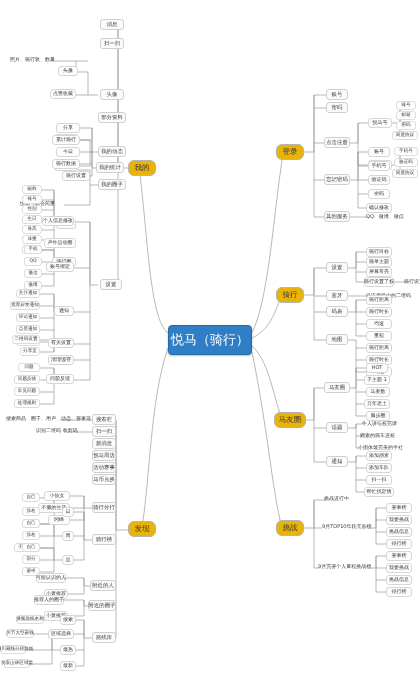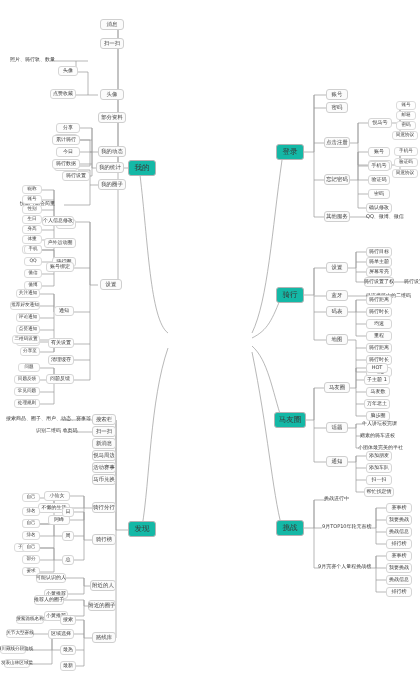--- a/index.html
+++ b/index.html
@@ -8,21 +8,21 @@
   #map{position:absolute;left:0;top:0;width:420px;height:679px;}
   svg.links{position:absolute;left:0;top:0;width:420px;height:679px;pointer-events:none;}
   .node{position:absolute;box-sizing:border-box;background:#f7f7f7;
         border:1px solid #bdbdbd;border-radius:3px;color:#3a3a3a;
         display:flex;align-items:center;justify-content:center;
         text-align:center;line-height:1.05;white-space:nowrap;
         letter-spacing:0px;}
   .lvl0{background:#2f7fc6;border:1px solid #2569a8;color:#ffffff;
         font-size:13px;border-radius:4px;box-shadow:0 1px 2px rgba(0,0,0,.25);
         padding:0 6px;}
-  .lvl1{font-size:7.5px;background:#14b8a6;border-color:#b4b4b4;padding:0 3px;}
+  .lvl1{font-size:7.5px;background:#eab308;border-color:#b4b4b4;padding:0 3px;border-radius:6px;}
   .lvl2{font-size:5.4px;background:#fbfbfb;border-color:#cfcfcf;padding:0 2px;}
   .lvl3{font-size:5px;background:#fdfdfd;border-color:#d6d6d6;padding:0 2px;}
   .lvl4{font-size:4.6px;background:#fefefe;border-color:#dcdcdc;padding:0 1px;}
   .plain{border:none;background:transparent;font-size:5px;color:#3a3a3a;
          padding:0;white-space:nowrap;}
 </style>
 </head>
 <body>
 
 <div id="map">
@@ -262,20 +262,23 @@
       <path d="M376,508 V544"></path>
 
       <path d="M368,568 H376 V556 M376,556 H388"></path>
       <path d="M376,568 H388"></path>
       <path d="M376,580 H388"></path>
       <path d="M376,592 H388"></path>
       <path d="M376,556 V592"></path>
     </g>
   </svg>
 
+  <div class="node lvl0" style="left:168px;top:325px;width:84px;height:30px;">
+    <span>悦马（骑行）</span>
+  </div>
 
   <div class="node lvl1" style="left:128px;top:160px;width:28px;height:16px;">
     <span>我的</span>
   </div>
 
   <div class="node lvl2" style="left:100px;top:19px;width:24px;height:11px;">
     <span>消息</span>
     </div>
   <div class="node lvl2" style="left:100px;top:38px;width:24px;height:11px;">
     <span>扫一扫</span>

